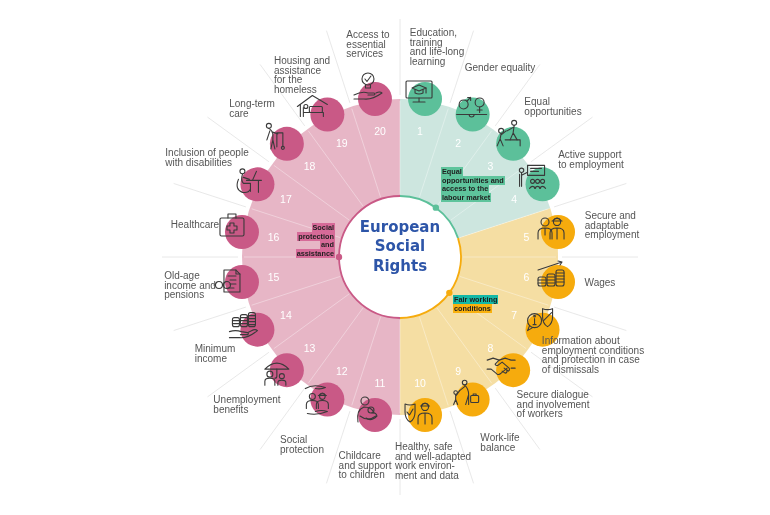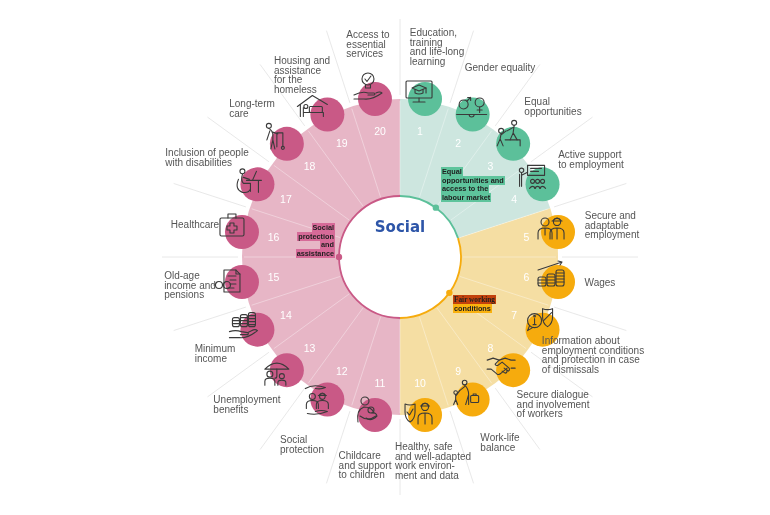--- a/index.html
+++ b/index.html
@@ -278,21 +278,23 @@
         <path d="M400 196A61 61 0 0 1 458.01444749400434 238.1499633431282" fill="none" stroke="#5cc09a" stroke-width="1.8"></path>
         <circle cx="435.85490038984085" cy="207.6499633431282" r="3.2" fill="#5cc09a"></circle>
         <path d="M458.01444749400434 238.1499633431282A61 61 0 0 1 400 318" fill="none" stroke="#f6ab0d" stroke-width="1.8"></path>
         <circle cx="449.3500366568718" cy="292.85490038984085" r="3.2" fill="#f6ab0d"></circle>
         <path d="M400 318A61 61 0 0 1 400 196" fill="none" stroke="#c95986" stroke-width="1.8"></path>
         <circle cx="339" cy="257" r="3.2" fill="#c95986"></circle>
       </g>
     </svg>
 
   <div id="title-block" style="color: rgb(45, 85, 168);">
+    <div>European</div>
     <div>Social</div>
+    <div>Rights</div>
   </div>
 
   <div id="overlay">
       <div class="item-number" style="left: 420.024px; top: 130.576px;">1</div>
       <div class="item-label" style="left: 437px; top: 28px;">
         <div>Education,</div>
         <div>training</div>
         <div>and life-long</div>
         <div>learning</div>
       </div>
@@ -399,21 +401,21 @@
         <div>essential</div>
         <div>services</div>
       </div>
       <div class="cat-label" style="top: 168px; left: 441px;">
         <div class="ln"><span style="background: rgb(94, 196, 156);">Equal</span></div>
         <div class="ln"><span style="background: rgb(94, 196, 156);">opportunities and</span></div>
         <div class="ln"><span style="background: rgb(94, 196, 156);">access to the</span></div>
         <div class="ln"><span style="background: rgb(94, 196, 156);">labour market</span></div>
       </div>
       <div class="cat-label" style="top: 296px; left: 453px;">
-        <div class="ln"><span style="background: #c2410c; font-family: Liberation Serif, serif;">Fair working</span></div>
+        <div class="ln"><span style="background: #14b8a6;">Fair working</span></div>
         <div class="ln"><span style="background: rgb(249, 177, 14);">conditions</span></div>
       </div>
       <div class="cat-label right" style="top: 224px; right: 435px;">
         <div class="ln"><span style="background: rgb(214, 106, 152);">Social</span></div>
         <div class="ln"><span style="background: rgb(214, 106, 152);">protection</span></div>
         <div class="ln"><span style="background: rgb(214, 106, 152);">and</span></div>
         <div class="ln"><span style="background: rgb(214, 106, 152);">assistance</span></div>
       </div>
     </div>
 </div>

